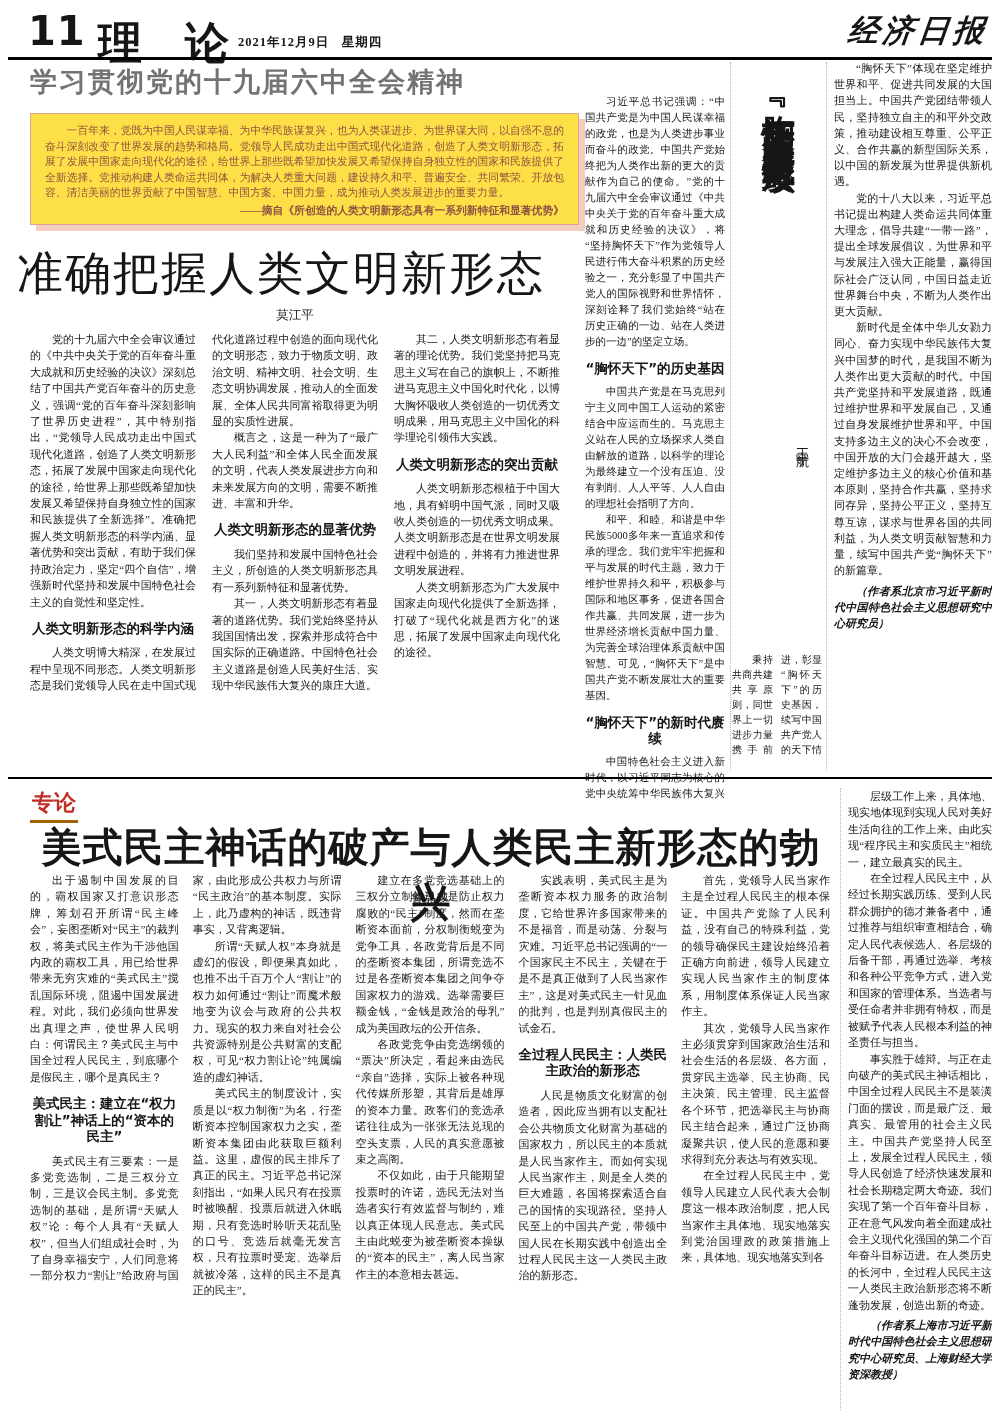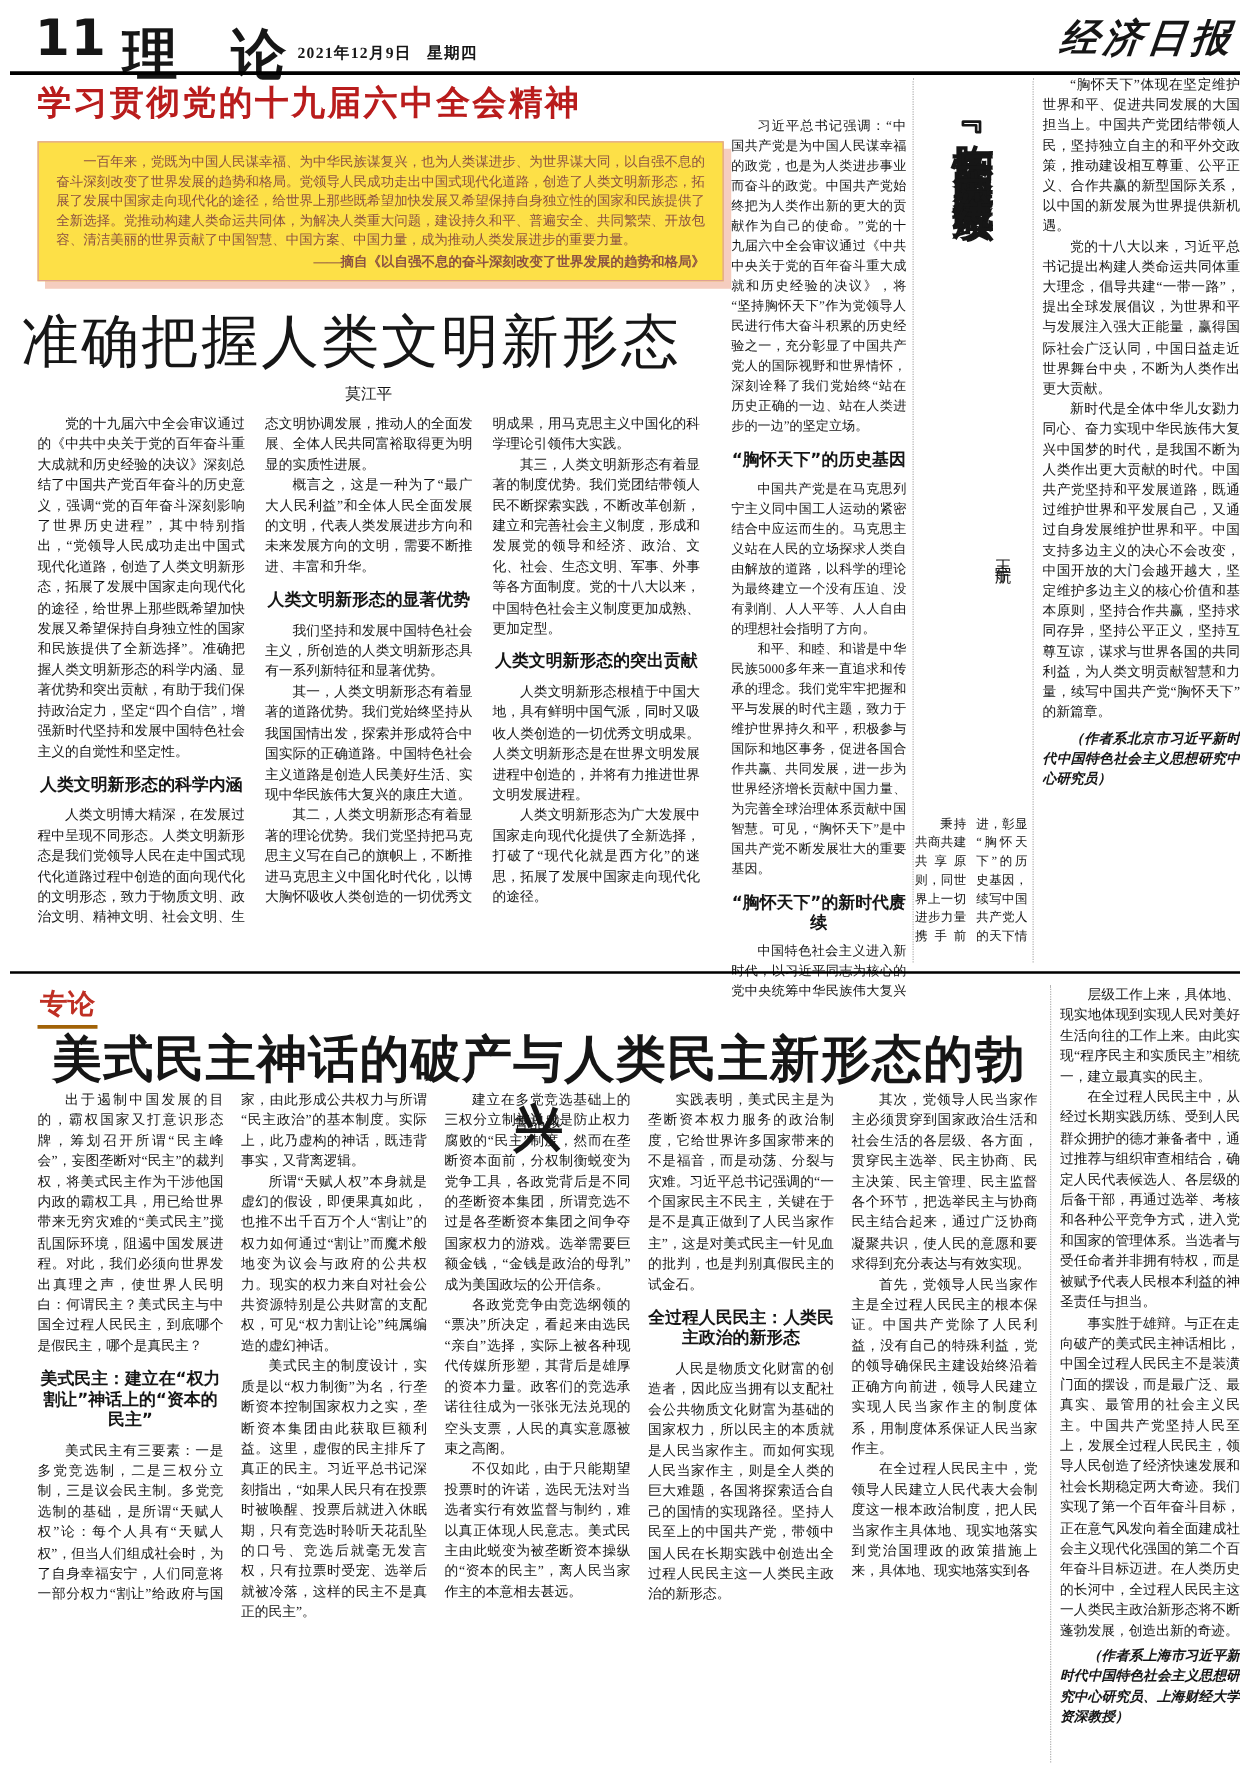--- a/index.html
+++ b/index.html
@@ -9,21 +9,21 @@
   .pagenum{position:absolute;left:28px;top:8px;font-family:"DejaVu Sans",sans-serif;
            font-size:40px;font-weight:900;letter-spacing:1px;}
   .sectionname{position:absolute;left:98px;top:14px;font-size:44px;font-weight:900;
            letter-spacing:16px;font-family:"Liberation Serif",serif;}
   .dateline{position:absolute;left:238px;top:34px;font-size:12.5px;font-weight:bold;letter-spacing:1px;}
   .logo{position:absolute;left:848px;top:10px;font-size:31px;font-weight:900;font-style:italic;
         font-family:"Liberation Serif",serif;transform:skewX(-6deg);letter-spacing:4px;}
   .rule-top{position:absolute;left:8px;top:57px;width:984px;height:3px;background:#000;}
   
   .banner{position:absolute;left:30px;top:64px;margin:0;font-size:27px;font-weight:900;
-          color:#b91c1c;letter-spacing:2px;font-family:"Liberation Serif",serif;}
+          color:#737373;letter-spacing:2px;font-family:"Liberation Serif",serif;}
   .quote-box{position:absolute;left:30px;top:113px;width:549px;height:112px;box-sizing:border-box;
           background:#fde047;border:1px solid #dfa193;box-shadow:6px 6px 0 #f5cdbf;
           padding:9px 14px;color:#8c5243;font-size:10.8px;line-height:15.6px;overflow:hidden;}
   .quote-text{margin:0;text-indent:2em;text-align:justify;}
   .quote-attr{margin:2px 0 0;text-align:right;font-weight:bold;}
   .a1-head{position:absolute;left:16px;top:243px;width:530px;margin:0;text-align:center;
           font-family:"DejaVu Sans",sans-serif;font-size:46px;font-weight:400;letter-spacing:2px;}
   .a1-byline{position:absolute;left:30px;top:307px;width:530px;text-align:center;font-size:12.5px;}
   .a1-cols{position:absolute;left:30px;top:331px;width:530px;height:440px;overflow:hidden;
           column-count:3;column-gap:16px;font-size:11px;line-height:16.4px;}
@@ -69,35 +69,34 @@
     <span>2021年12月9日</span>&nbsp;&nbsp;
     <span>星期四</span>
   </span>
   <span class="logo">经济日报</span>
   <div class="rule-top"></div>
 
   <h2 class="banner">学习贯彻党的十九届六中全会精神</h2>
 
   <div class="quote-box">
     <p class="quote-text">一百年来，党既为中国人民谋幸福、为中华民族谋复兴，也为人类谋进步、为世界谋大同，以自强不息的奋斗深刻改变了世界发展的趋势和格局。党领导人民成功走出中国式现代化道路，创造了人类文明新形态，拓展了发展中国家走向现代化的途径，给世界上那些既希望加快发展又希望保持自身独立性的国家和民族提供了全新选择。党推动构建人类命运共同体，为解决人类重大问题，建设持久和平、普遍安全、共同繁荣、开放包容、清洁美丽的世界贡献了中国智慧、中国方案、中国力量，成为推动人类发展进步的重要力量。</p>
-    <p class="quote-attr">——摘自《以自强不息的奋斗深刻改变了世界发展的趋势和格局》</p>
+    <p class="quote-attr">——摘自《所创造的人类文明新形态具有一系列新特征和显著优势》</p>
   </div>
 
   <h1 class="a1-head">准确把握人类文明新形态</h1>
   <div class="a1-byline">莫江平</div>
   <div class="a1-cols">
       <p class="bp">党的十九届六中全会审议通过的《中共中央关于党的百年奋斗重大成就和历史经验的决议》深刻总结了中国共产党百年奋斗的历史意义，强调“党的百年奋斗深刻影响了世界历史进程”，其中特别指出，“党领导人民成功走出中国式现代化道路，创造了人类文明新形态，拓展了发展中国家走向现代化的途径，给世界上那些既希望加快发展又希望保持自身独立性的国家和民族提供了全新选择”。准确把握人类文明新形态的科学内涵、显著优势和突出贡献，有助于我们保持政治定力，坚定“四个自信”，增强新时代坚持和发展中国特色社会主义的自觉性和坚定性。</p>
       <h4 class="colhead">人类文明新形态的科学内涵</h4>
       <p class="bp">人类文明博大精深，在发展过程中呈现不同形态。人类文明新形态是我们党领导人民在走中国式现代化道路过程中创造的面向现代化的文明形态，致力于物质文明、政治文明、精神文明、社会文明、生态文明协调发展，推动人的全面发展、全体人民共同富裕取得更为明显的实质性进展。</p>
       <p class="bp">概言之，这是一种为了“最广大人民利益”和全体人民全面发展的文明，代表人类发展进步方向和未来发展方向的文明，需要不断推进、丰富和升华。</p>
       <h4 class="colhead">人类文明新形态的显著优势</h4>
       <p class="bp">我们坚持和发展中国特色社会主义，所创造的人类文明新形态具有一系列新特征和显著优势。</p>
       <p class="bp">其一，人类文明新形态有着显著的道路优势。我们党始终坚持从我国国情出发，探索并形成符合中国实际的正确道路。中国特色社会主义道路是创造人民美好生活、实现中华民族伟大复兴的康庄大道。</p>
       <p class="bp">其二，人类文明新形态有着显著的理论优势。我们党坚持把马克思主义写在自己的旗帜上，不断推进马克思主义中国化时代化，以博大胸怀吸收人类创造的一切优秀文明成果，用马克思主义中国化的科学理论引领伟大实践。</p>
-      <p class="bp">其三，人类文明新形态有着显著的制度优势。我们党团结带领人民不断探索实践，不断改革创新，建立和完善社会主义制度，形成和发展党的领导和经济、政治、文化、社会、生态文明、军事、外事等各方面制度。党的十八大以来，中国特色社会主义制度更加成熟、更加定型。</p>
       <h4 class="colhead">人类文明新形态的突出贡献</h4>
       <p class="bp">人类文明新形态根植于中国大地，具有鲜明中国气派，同时又吸收人类创造的一切优秀文明成果。人类文明新形态是在世界文明发展进程中创造的，并将有力推进世界文明发展进程。</p>
       <p class="bp">人类文明新形态为广大发展中国家走向现代化提供了全新选择，打破了“现代化就是西方化”的迷思，拓展了发展中国家走向现代化的途径。</p>
     </div>
 
   <div class="a2-colA">
       <p class="bp">习近平总书记强调：“中国共产党是为中国人民谋幸福的政党，也是为人类进步事业而奋斗的政党。中国共产党始终把为人类作出新的更大的贡献作为自己的使命。”党的十九届六中全会审议通过《中共中央关于党的百年奋斗重大成就和历史经验的决议》，将“坚持胸怀天下”作为党领导人民进行伟大奋斗积累的历史经验之一，充分彰显了中国共产党人的国际视野和世界情怀，深刻诠释了我们党始终“站在历史正确的一边、站在人类进步的一边”的坚定立场。</p>
       <h4 class="colhead">“胸怀天下”的历史基因</h4>
       <p class="bp">中国共产党是在马克思列宁主义同中国工人运动的紧密结合中应运而生的。马克思主义站在人民的立场探求人类自由解放的道路，以科学的理论为最终建立一个没有压迫、没有剥削、人人平等、人人自由的理想社会指明了方向。</p>
       <p class="bp">和平、和睦、和谐是中华民族5000多年来一直追求和传承的理念。我们党牢牢把握和平与发展的时代主题，致力于维护世界持久和平，积极参与国际和地区事务，促进各国合作共赢、共同发展，进一步为世界经济增长贡献中国力量、为完善全球治理体系贡献中国智慧。可见，“胸怀天下”是中国共产党不断发展壮大的重要基因。</p>
@@ -132,22 +131,22 @@
       <h4 class="colhead">美式民主：建立在“权力割让”神话上的“资本的民主”</h4>
       <p class="bp">美式民主有三要素：一是多党竞选制，二是三权分立制，三是议会民主制。多党竞选制的基础，是所谓“天赋人权”论：每个人具有“天赋人权”，但当人们组成社会时，为了自身幸福安宁，人们同意将一部分权力“割让”给政府与国家，由此形成公共权力与所谓“民主政治”的基本制度。实际上，此乃虚构的神话，既违背事实，又背离逻辑。</p>
       <p class="bp">所谓“天赋人权”本身就是虚幻的假设，即便果真如此，也推不出千百万个人“割让”的权力如何通过“割让”而魔术般地变为议会与政府的公共权力。现实的权力来自对社会公共资源特别是公共财富的支配权，可见“权力割让论”纯属编造的虚幻神话。</p>
       <p class="bp">美式民主的制度设计，实质是以“权力制衡”为名，行垄断资本控制国家权力之实，垄断资本集团由此获取巨额利益。这里，虚假的民主排斥了真正的民主。习近平总书记深刻指出，“如果人民只有在投票时被唤醒、投票后就进入休眠期，只有竞选时聆听天花乱坠的口号、竞选后就毫无发言权，只有拉票时受宠、选举后就被冷落，这样的民主不是真正的民主”。</p>
       <p class="bp">建立在多党竞选基础上的三权分立制被说成是防止权力腐败的“民主”制度，然而在垄断资本面前，分权制衡蜕变为党争工具，各政党背后是不同的垄断资本集团，所谓竞选不过是各垄断资本集团之间争夺国家权力的游戏。选举需要巨额金钱，“金钱是政治的母乳”成为美国政坛的公开信条。</p>
       <p class="bp">各政党竞争由竞选纲领的“票决”所决定，看起来由选民“亲自”选择，实际上被各种现代传媒所形塑，其背后是雄厚的资本力量。政客们的竞选承诺往往成为一张张无法兑现的空头支票，人民的真实意愿被束之高阁。</p>
       <p class="bp">不仅如此，由于只能期望投票时的许诺，选民无法对当选者实行有效监督与制约，难以真正体现人民意志。美式民主由此蜕变为被垄断资本操纵的“资本的民主”，离人民当家作主的本意相去甚远。</p>
       <p class="bp">实践表明，美式民主是为垄断资本权力服务的政治制度，它给世界许多国家带来的不是福音，而是动荡、分裂与灾难。习近平总书记强调的“一个国家民主不民主，关键在于是不是真正做到了人民当家作主”，这是对美式民主一针见血的批判，也是判别真假民主的试金石。</p>
       <h4 class="colhead">全过程人民民主：人类民主政治的新形态</h4>
       <p class="bp">人民是物质文化财富的创造者，因此应当拥有以支配社会公共物质文化财富为基础的国家权力，所以民主的本质就是人民当家作主。而如何实现人民当家作主，则是全人类的巨大难题，各国将探索适合自己的国情的实现路径。坚持人民至上的中国共产党，带领中国人民在长期实践中创造出全过程人民民主这一人类民主政治的新形态。</p>
+      <p class="bp">首先，党领导人民当家作主是全过程人民民主的根本保证。中国共产党除了人民利益，没有自己的特殊利益，党的领导确保民主建设始终沿着正确方向前进，领导人民建立实现人民当家作主的制度体系，用制度体系保证人民当家作主。</p>
       <p class="bp">其次，党领导人民当家作主必须贯穿到国家政治生活和社会生活的各层级、各方面，贯穿民主选举、民主协商、民主决策、民主管理、民主监督各个环节，把选举民主与协商民主结合起来，通过广泛协商凝聚共识，使人民的意愿和要求得到充分表达与有效实现。</p>
-      <p class="bp">首先，党领导人民当家作主是全过程人民民主的根本保证。中国共产党除了人民利益，没有自己的特殊利益，党的领导确保民主建设始终沿着正确方向前进，领导人民建立实现人民当家作主的制度体系，用制度体系保证人民当家作主。</p>
       <p class="bp">在全过程人民民主中，党领导人民建立人民代表大会制度这一根本政治制度，把人民当家作主具体地、现实地落实到党治国理政的政策措施上来，具体地、现实地落实到各</p>
     </div>
   <div class="vdiv d3"></div>
   <div class="a3-col6">
       <p class="bp">层级工作上来，具体地、现实地体现到实现人民对美好生活向往的工作上来。由此实现“程序民主和实质民主”相统一，建立最真实的民主。</p>
       <p class="bp">在全过程人民民主中，从经过长期实践历练、受到人民群众拥护的德才兼备者中，通过推荐与组织审查相结合，确定人民代表候选人、各层级的后备干部，再通过选举、考核和各种公平竞争方式，进入党和国家的管理体系。当选者与受任命者并非拥有特权，而是被赋予代表人民根本利益的神圣责任与担当。</p>
       <p class="bp">事实胜于雄辩。与正在走向破产的美式民主神话相比，中国全过程人民民主不是装潢门面的摆设，而是最广泛、最真实、最管用的社会主义民主。中国共产党坚持人民至上，发展全过程人民民主，领导人民创造了经济快速发展和社会长期稳定两大奇迹。我们实现了第一个百年奋斗目标，正在意气风发向着全面建成社会主义现代化强国的第二个百年奋斗目标迈进。在人类历史的长河中，全过程人民民主这一人类民主政治新形态将不断蓬勃发展，创造出新的奇迹。</p>
       <p class="attr">（作者系上海市习近平新时代中国特色社会主义思想研究中心研究员、上海财经大学资深教授）</p>
     </div>
 

